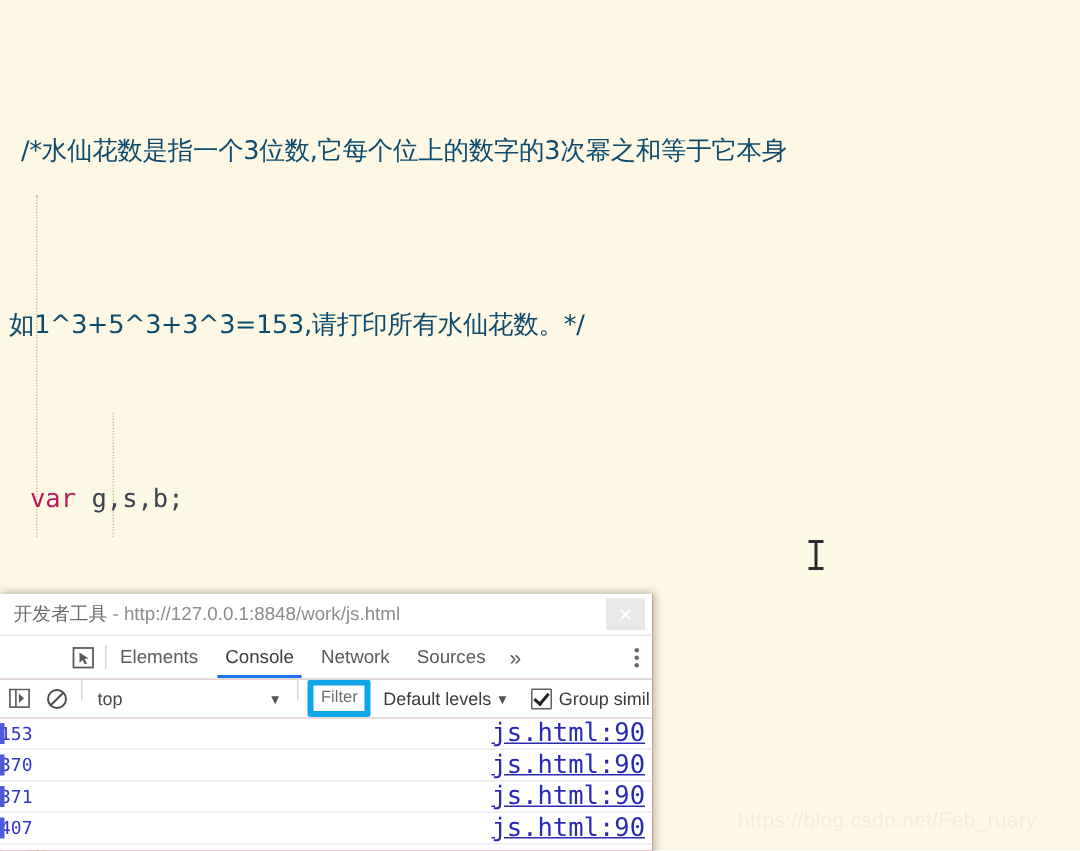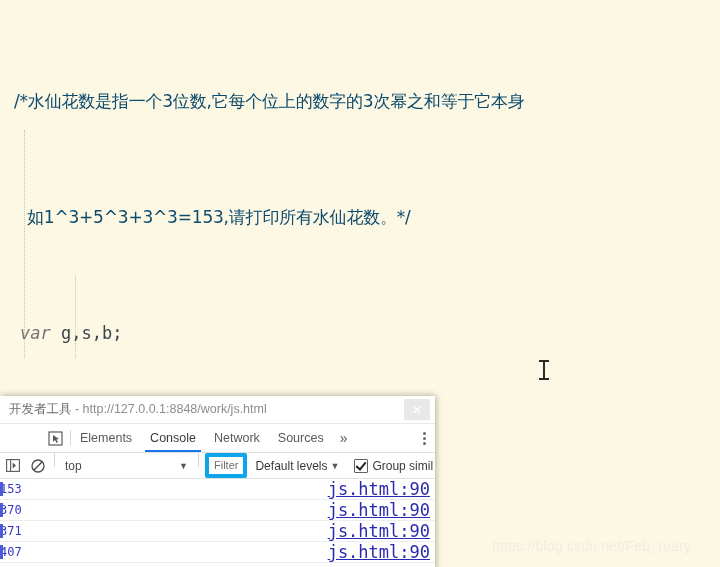--- a/index.html
+++ b/index.html
@@ -37,21 +37,21 @@
     box-sizing: border-box;
     position: relative;
   }
   .ln.cmt {
     font-family: "DejaVu Sans", sans-serif;
     font-size: 17px;
     letter-spacing: -0.2px;
   }
   
   .c-comment { color: #0c4a6e; }
-  .c-kw      { color: #737373; font-style: italic; }
+  .c-kw      { color: #be185d; }
   .c-ctrl    { color: #8a8a12; }
   .c-plain   { color: #3b4450; }
   .c-num     { color: #a637d6; }
   .c-brace   { color: #7b7b16; }
   .brace-hi {
     background: #d8d6c4;
     outline: 1px solid #b9b79f;
   }
   
   .guide {
@@ -288,21 +288,21 @@
 
 <div id="editor">
 
   <div class="guide" id="g1"></div>
   <div class="guide" id="g2"></div>
 
   <div id="code">
 
     <div class="ln cmt" style="padding-left:14px;"><span class="c-comment">/*水仙花数是指一个3位数,它每个位上的数字的3次幂之和等于它本身</span></div>
 
-    <div class="ln cmt" style="padding-left:6px;margin-left:21px;"><span class="c-comment">如1^3+5^3+3^3=153,请打印所有水仙花数。*/</span></div>
+    <div class="ln cmt" style="padding-left:6px;"><span class="c-comment">如1^3+5^3+3^3=153,请打印所有水仙花数。*/</span></div>
 
     <div class="ln"><span class="c-kw">var</span><span class="c-plain"> g,s,b;</span></div>
 
     <div class="ln"><span class="c-ctrl">for(</span><span class="c-kw">var</span><span class="c-plain"> i=</span><span class="c-num">100</span><span class="c-plain">;i&lt;=</span><span class="c-num">999</span><span class="c-plain">;i++)</span></div>
 
     <div class="ln"><span class="c-brace brace-hi">{</span></div>
 
     
 
     

